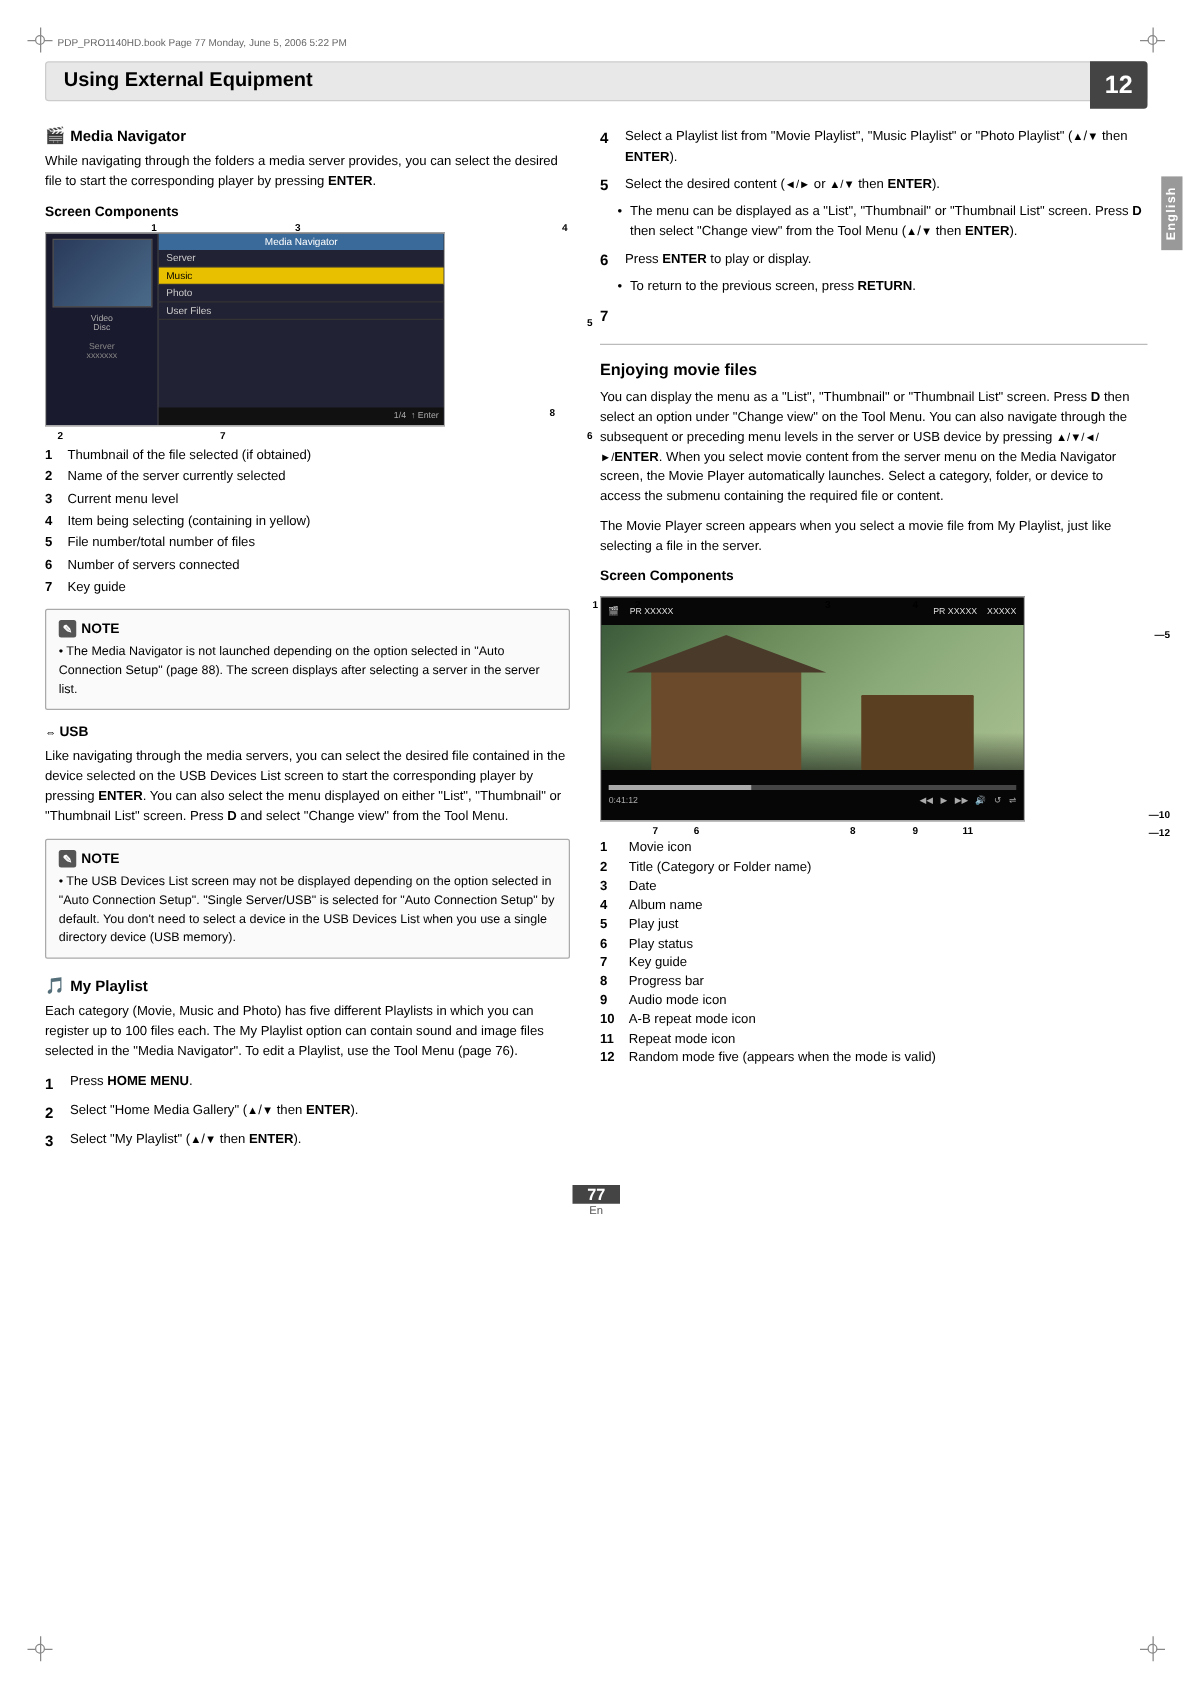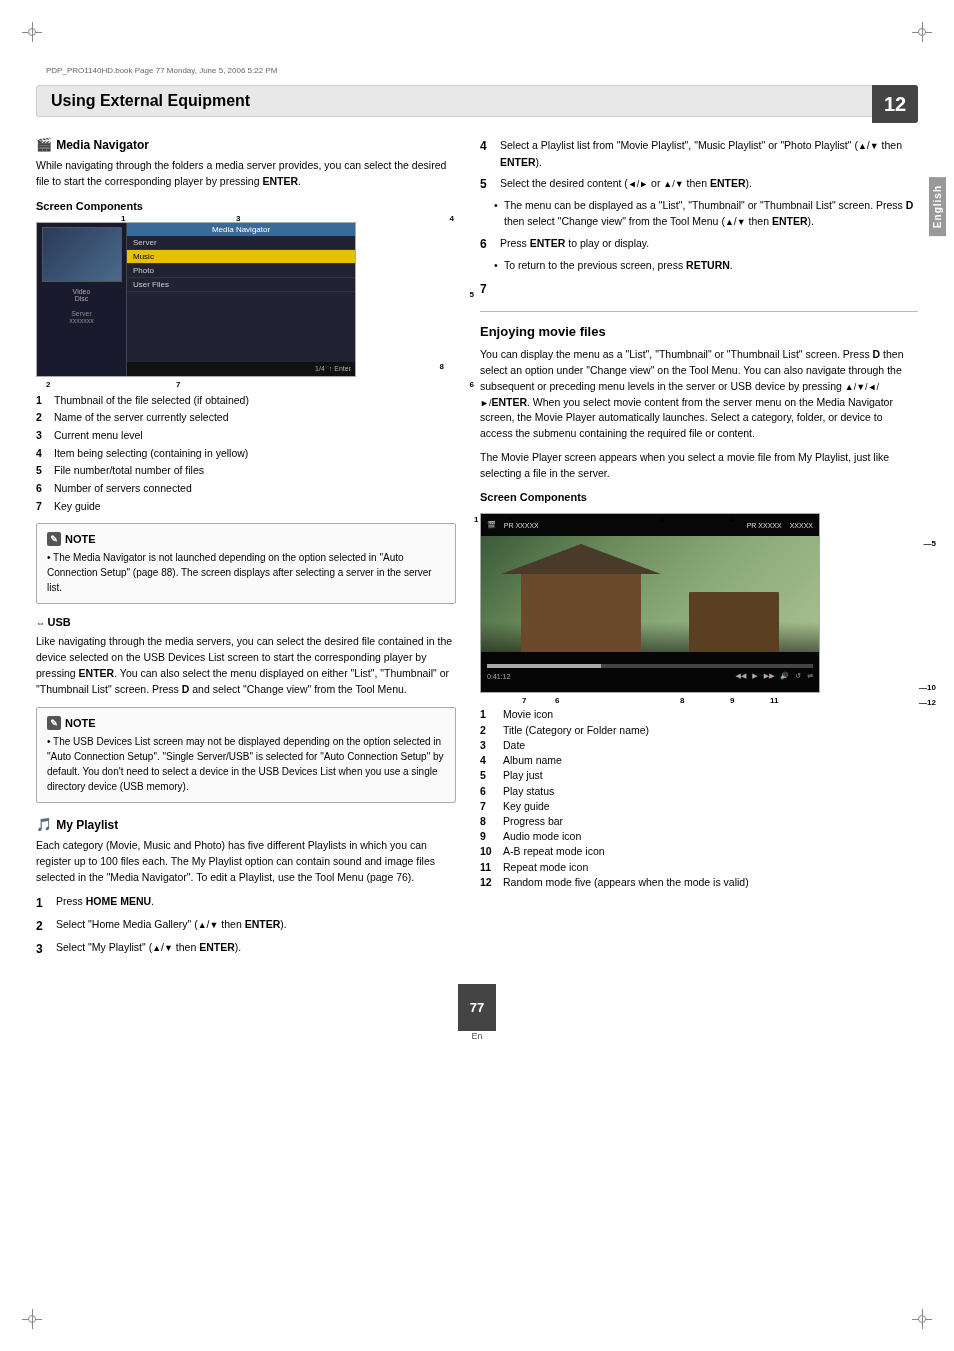--- a/index.html
+++ b/index.html
@@ -45,21 +45,20 @@
       height: 8px;
       border-radius: 50%;
       border: 1px solid #888;
       background: #fff;
     }
 
     
     .page-wrapper {
       padding: 30px 36px 30px 36px;
       position: relative;
-      margin-top: 36px;
     }
 
     
     .file-info-bar {
       font-size: 8px;
       color: #666;
       margin-bottom: 10px;
       padding-left: 10px;
     }
 
@@ -460,21 +459,21 @@
       display: flex;
       justify-content: space-between;
       align-items: flex-end;
       margin-top: 20px;
     }
     .page-num-bottom {
       background: #444;
       color: #fff;
       font-size: 13px;
       font-weight: bold;
-      padding: 16px 12px;
+      padding: 0 12px;
     }
     .en-text {
       font-size: 9px;
       color: #555;
     }
 
     
     .arrow-sym {
       font-size: 9px;
     }

